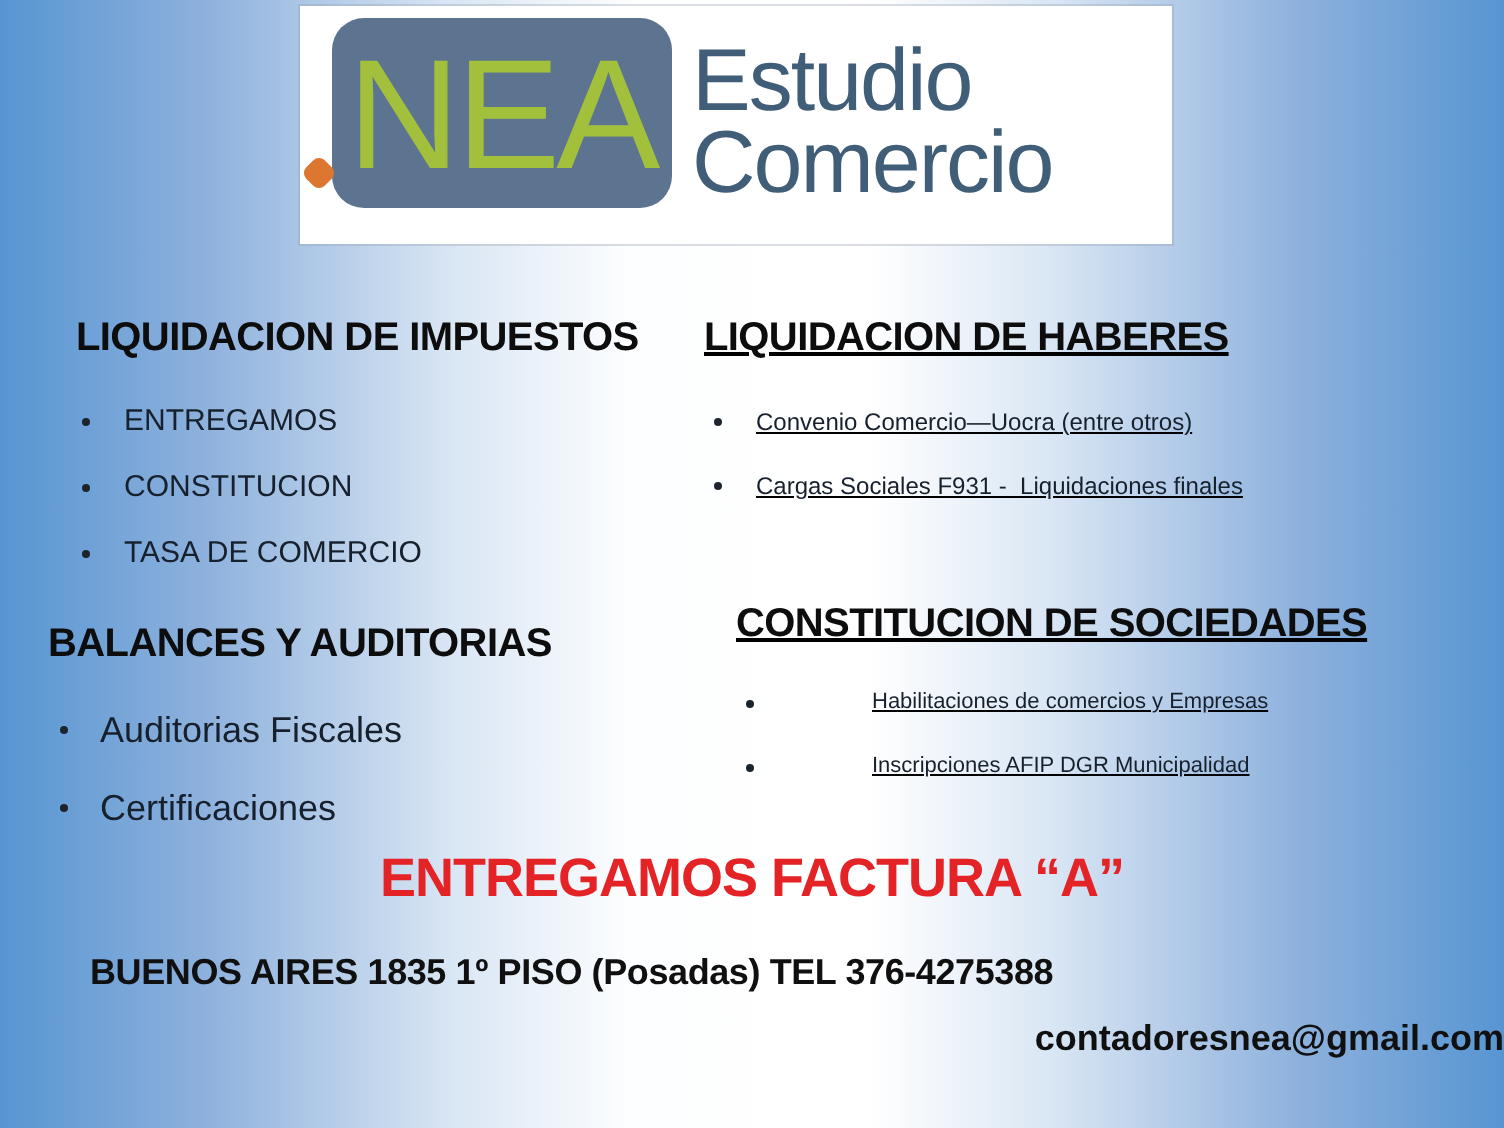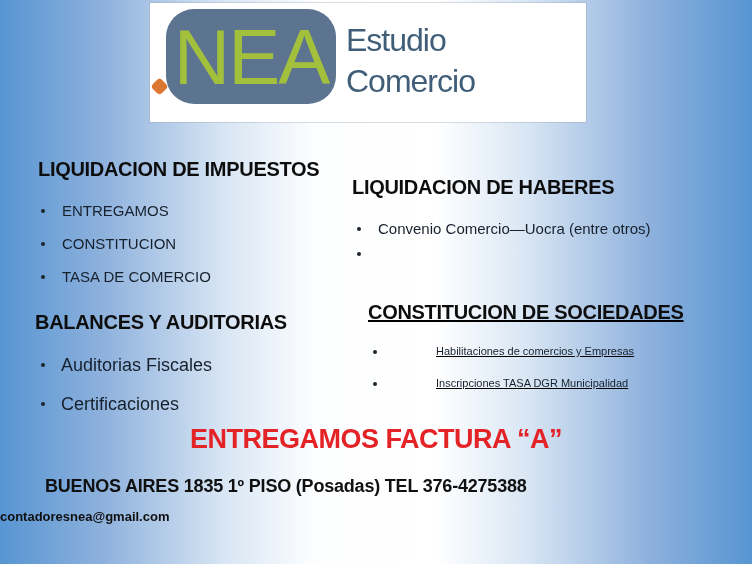--- a/index.html
+++ b/index.html
@@ -20,21 +20,21 @@
     left: 150px; top: 3px;
     width: 436px; height: 119px;
     background: #ffffff;
     box-shadow: 0 0 0 1px rgba(150,160,175,0.35);
   }
   .nea-badge {
     position: absolute;
     left: 16px; top: 6px;
     width: 170px; height: 95px;
     background: #5c748f;
-    border-radius: 28px;
+    border-radius: 16px;
   }
   .nea-letters {
     position: absolute;
     left: 0; top: 0;
     width: 100%; height: 95px;
     line-height: 97px;
     text-align: center;
     font-size: 78px;
     font-weight: 400;
     letter-spacing: -2px;
@@ -45,21 +45,21 @@
     left: 3px; top: 77px;
     width: 13px; height: 13px;
     background: #dd7630;
     border-radius: 4px;
     transform: rotate(45deg);
   }
   .logo-name {
     position: absolute;
     left: 196px; top: 17px;
     color: #415e79;
-    font-size: 32px;
+    font-size: 44px;
     line-height: 41px;
     font-weight: 400;
     letter-spacing: -1px;
     white-space: nowrap;
   }
 
   
   .section { position: absolute; }
   .section-title {
     font-size: 20px;
@@ -86,26 +86,26 @@
     background: #1c242e;
     margin-right: 16px;
     flex: 0 0 auto;
   }
 
   .sec-impuestos { left: 38px; top: 157px; width: 320px; }
   .sec-impuestos ul { margin-top: 21px; }
   .sec-impuestos li { font-size: 15px; line-height: 18px; margin-bottom: 15px; }
   .sec-impuestos .bullet-dot { margin-left: 3px; margin-right: 17px; }
 
-  .sec-haberes { left: 352px; top: 175px; width: 390px; }
+  .sec-haberes { left: 352px; top: 157px; width: 390px; text-decoration: underline; }
   .sec-haberes ul { margin-top: 21px; }
-  .sec-haberes li { font-size: 15px; line-height: 18px; margin-bottom: 14px; }
+  .sec-haberes li { font-size: 12px; line-height: 18px; margin-bottom: 14px; }
   .sec-haberes .bullet-dot { margin-left: 5px; margin-right: 17px; }
 
-  .sec-balances { left: 35px; top: 310px; width: 320px; }
+  .sec-balances { left: 24px; top: 310px; width: 320px; }
   .sec-balances ul { margin-top: 20px; text-align: center; }
   .sec-balances li { font-size: 18px; line-height: 22px; margin-bottom: 17px; }
   .sec-balances .bullet-dot { margin-left: 6px; margin-right: 16px; }
 
   .sec-sociedades { left: 368px; top: 300px; width: 390px; text-decoration: underline; }
   .sec-sociedades ul { margin-top: 18px; }
   .sec-sociedades li { font-size: 11px; line-height: 19px; margin-bottom: 13px; gap: 43px; }
   .sec-sociedades .bullet-dot { margin-left: 5px; margin-right: 16px; }
 
   
@@ -127,22 +127,22 @@
     font-weight: 700;
     color: #101010;
     letter-spacing: -0.2px;
     white-space: pre;
     text-align: right;
   }
   .email-line {
     position: absolute;
     left: 0; top: 509px;
     width: 100%;
-    text-align: left;
-    font-size: 13px;
+    text-align: right;
+    font-size: 18px;
     font-weight: 700;
     color: #101010;
     white-space: pre;
   }
 </style>
 </head>
 <body>
 
 <div class="page">
 
@@ -163,37 +163,37 @@
       <li><span class="bullet-dot"></span><span>ENTREGAMOS</span></li>
       <li><span class="bullet-dot"></span><span>CONSTITUCION</span></li>
       <li><span class="bullet-dot"></span><span>TASA DE COMERCIO</span></li>
     </ul>
   </div>
 
   <div class="section sec-haberes">
     <h2 class="section-title">LIQUIDACION DE HABERES</h2>
     <ul class="items">
       <li><span class="bullet-dot"></span><span>Convenio Comercio—Uocra (entre otros)</span></li>
-      <li><span class="bullet-dot"></span></li>
+      <li><span class="bullet-dot"></span><span>Cargas Sociales F931 -  Liquidaciones finales</span></li>
     </ul>
   </div>
 
   <div class="section sec-balances">
     <h2 class="section-title">BALANCES Y AUDITORIAS</h2>
     <ul class="items">
       <li><span class="bullet-dot"></span><span>Auditorias Fiscales</span></li>
       <li><span class="bullet-dot"></span><span>Certificaciones</span></li>
     </ul>
   </div>
 
   <div class="section sec-sociedades">
     <h2 class="section-title">CONSTITUCION DE SOCIEDADES</h2>
     <ul class="items">
       <li><span class="bullet-dot"></span><span>Habilitaciones de comercios y Empresas</span></li>
-      <li><span class="bullet-dot"></span><span>Inscripciones TASA DGR Municipalidad</span></li>
+      <li><span class="bullet-dot"></span><span>Inscripciones AFIP DGR Municipalidad</span></li>
     </ul>
   </div>
 
   <div class="factura-line">ENTREGAMOS FACTURA “A”</div>
   <div class="address-line">BUENOS AIRES 1835 1º PISO (Posadas) TEL 376-4275388</div>
   <div class="email-line">contadoresnea@gmail.com</div>
 
 </div>
 
 </body></html>

